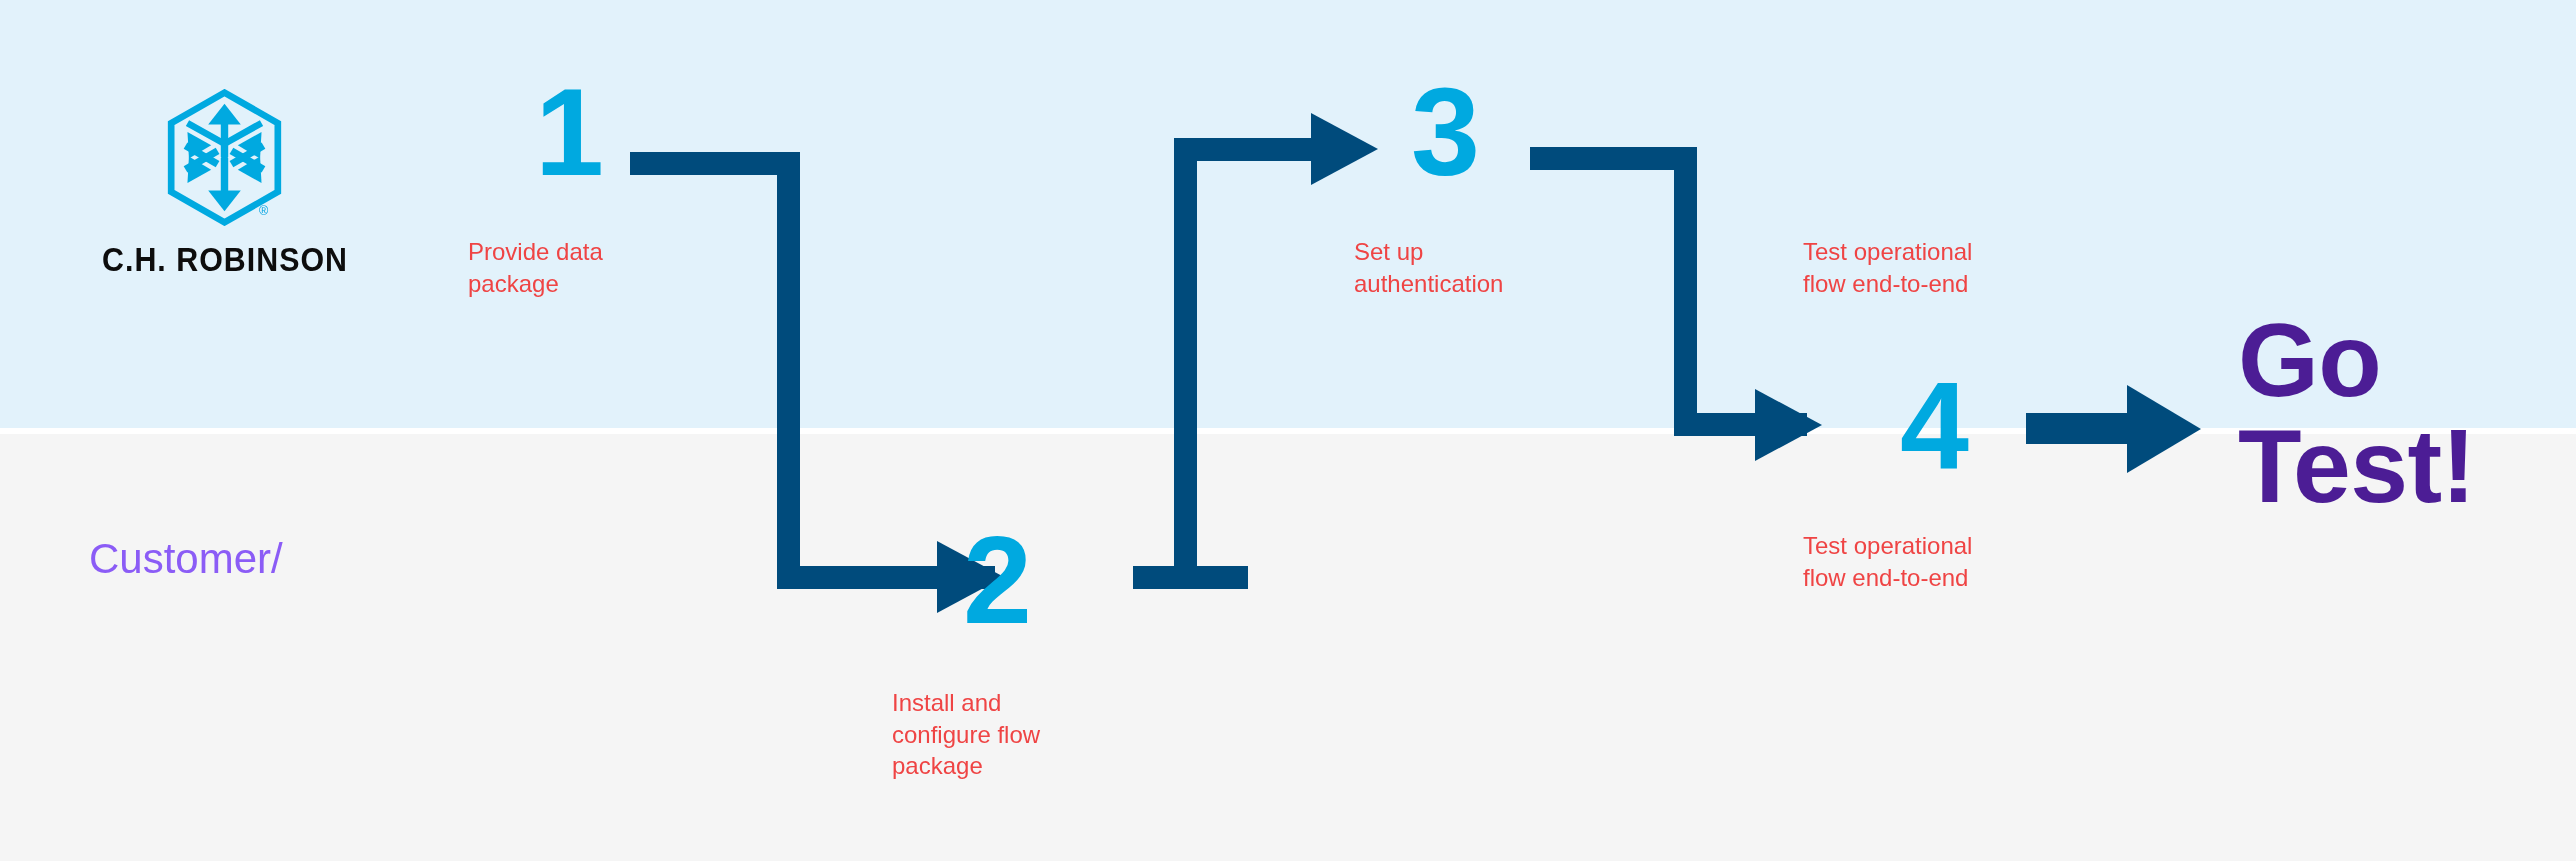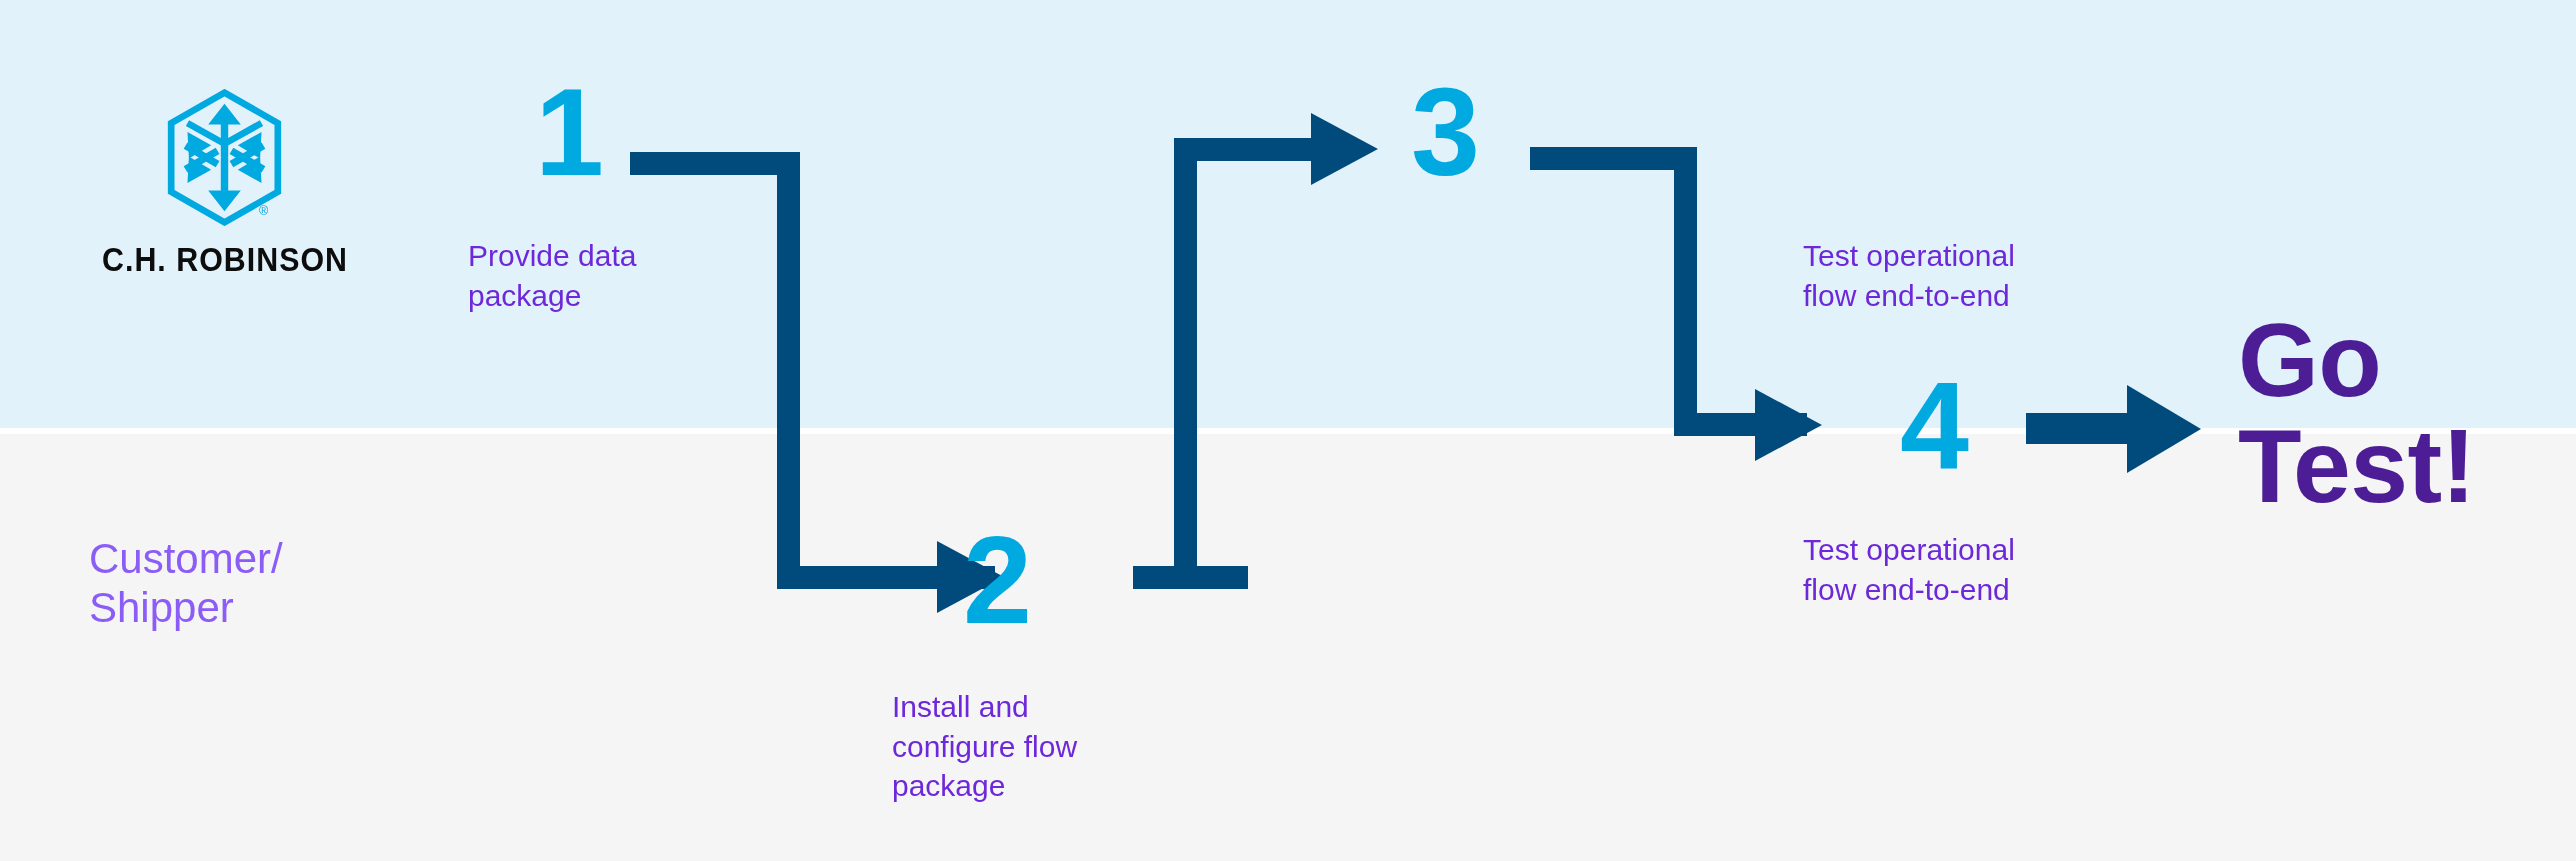--- a/index.html
+++ b/index.html
@@ -91,23 +91,23 @@
     font-size: 124px;
     line-height: 1;
     font-weight: bold;
     color: #00a9e0;
     letter-spacing: -1.5px;
   }
 
   
   .caption {
     position: absolute;
-    font-size: 30px;
+    font-size: 24px;
     line-height: 1.32;
-    color: #6d28d9;
+    color: #ef4444;
     font-weight: 400;
   }
 
   
   .go-live {
     position: absolute;
     left: 2238px;
     top: 307px;
     font-size: 104px;
     line-height: 1.02;
@@ -167,21 +167,20 @@
         <path d="M30 46 L80 74 L130 46"></path>
         <path d="M80 74 L80 96"></path>
       </g>
     </svg>
     <div class="logo-reg">®</div>
     <div class="logo-word">C.H. ROBINSON</div>
   </div>
 
   <div class="lane-label">
     <div>Customer/</div>
-    <div>Shipper</div>
   </div>
 
   <div class="step-num" style="left:535px; top:70px;">1</div>
   <div class="caption" style="left:468px; top:236px; width:244px;">
     <div>Provide data</div>
     <div>package</div>
   </div>
 
   <div>
     <div class="seg" style="left:630px; top:152px; width:170px; height:23px;"></div>
@@ -198,20 +197,24 @@
   </div>
 
   <div>
     <div class="seg" style="left:1133px; top:566px; width:115px; height:23px;"></div>
     <div class="seg" style="left:1174px; top:138px; width:23px; height:451px;"></div>
     <div class="seg" style="left:1174px; top:138px; width:181px; height:23px;"></div>
     <div class="head-right" style="left:1311px; top:113px;"></div>
   </div>
 
   <div class="step-num" style="left:1411px; top:70px;">3</div>
+  <div class="caption" style="left:1354px; top:236px; width:281px;">
+    <div>Set up</div>
+    <div>authentication</div>
+  </div>
 
   <div class="caption" style="left:1803px; top:236px; width:296px;">
     <div>Test operational</div>
     <div>flow end-to-end</div>
   </div>
 
   <div>
     <div class="seg" style="left:1530px; top:147px; width:167px; height:23px;"></div>
     <div class="seg" style="left:1674px; top:147px; width:23px; height:289px;"></div>
     <div class="seg" style="left:1674px; top:413px; width:133px; height:23px;"></div>

